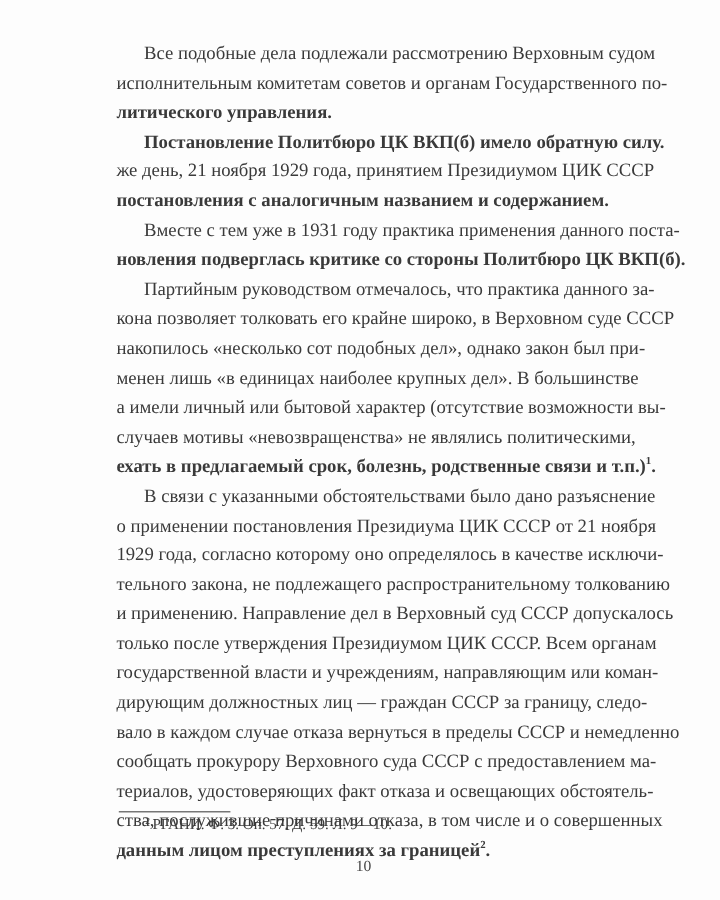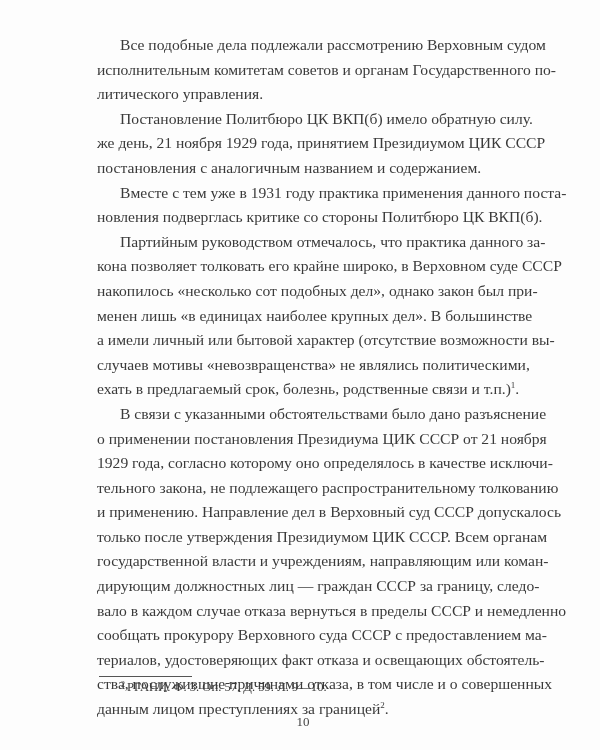--- a/index.html
+++ b/index.html
@@ -9,21 +9,21 @@
     background: #fdfdfd;
   }
   .body-text {
     position: absolute; left: 97px; top: 33px; width: 411px;
     font-family: "Liberation Serif", serif;
     font-size: 15.6px; line-height: 24.6px; color: #3a3a3a;
   }
   .body-text p { margin: 0; text-align: justify; text-align-last: left; }
   .body-text p.ind { text-indent: 23px; }
   .line { display: block; text-align: justify; text-align-last: justify; white-space: nowrap; }
-  .line.last { text-align-last: left; }
+  .line.last { text-align-last: left; font-weight: bold; }
   sup { font-size: 9px; line-height: 0; vertical-align: 6px; }
   .fn-rule {
     position: absolute; left: 99px; top: 676px; width: 93px; height: 1px; background: #555;
   }
   .footnotes {
     position: absolute; left: 121px; top: 679px;
     font-family: "Liberation Serif", serif; font-size: 12.6px; line-height: 16.5px; color: #3a3a3a;
   }
   .footnotes sup { font-size: 8px; vertical-align: 4px; margin-right: 2px; }
   .page-num {

